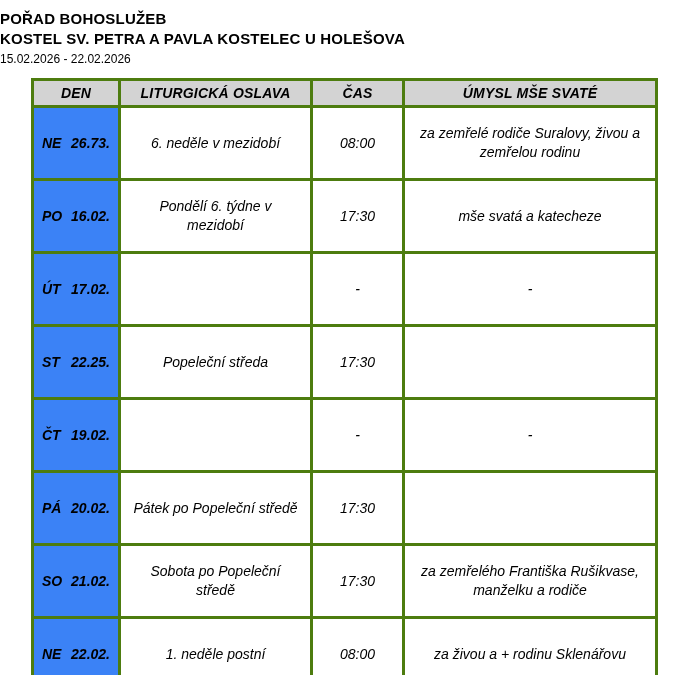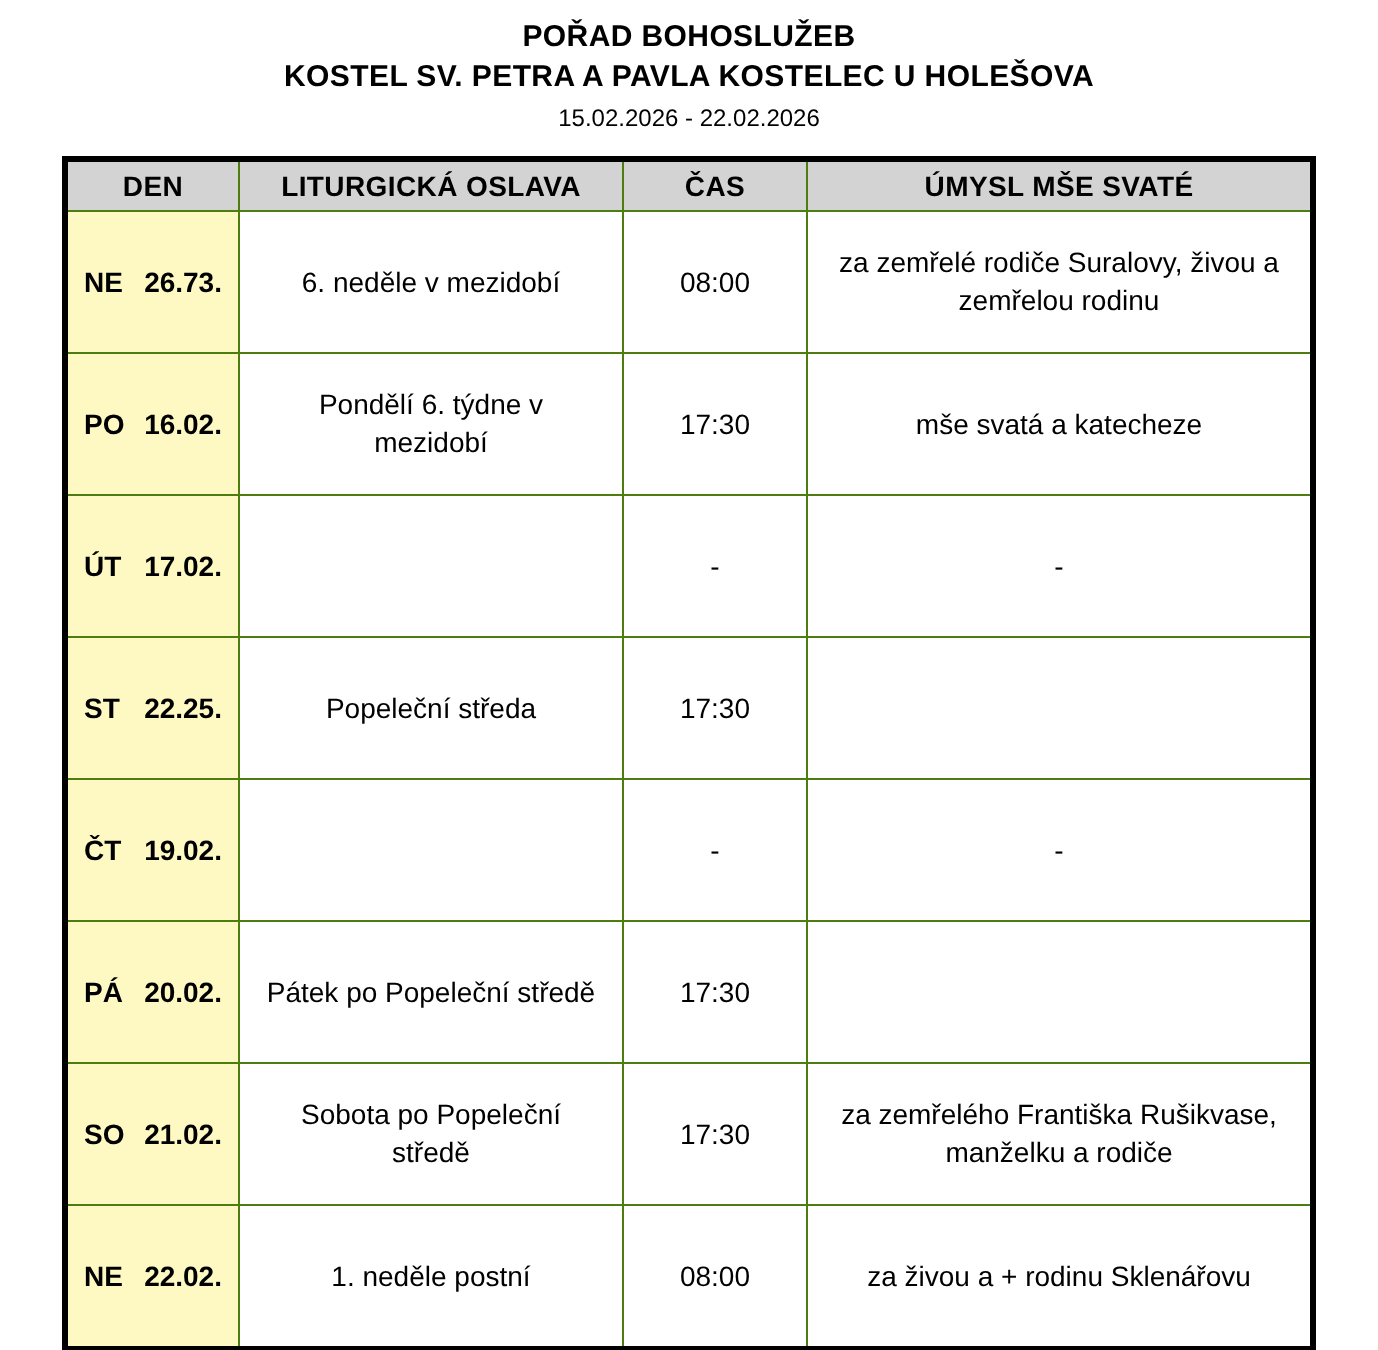--- a/index.html
+++ b/index.html
@@ -14,21 +14,21 @@
     color: #000000;
     -webkit-font-smoothing: antialiased;
   }
   .page {
     width: 689px;
     height: 675px;
     box-sizing: border-box;
     overflow: hidden;
   }
   .titles {
-    text-align: center;
+    text-align: left;
     padding-top: 9px;
   }
   .title,
   .subtitle {
     font-weight: bold;
     font-size: 15px;
     line-height: 20px;
     letter-spacing: 0.2px;
   }
   .daterange {
@@ -37,22 +37,23 @@
   }
   table.schedule {
     border-collapse: collapse;
     table-layout: fixed;
     width: 624px;
     margin: 9px auto 0 auto;
     border: 3px solid #000000;
   }
   table.schedule th,
   table.schedule td {
-    border: 1px solid #4d7c0f;
+    border: 3px solid #4d7c0f;
     overflow: hidden;
+    font-style: italic;
   }
   thead th {
     background: #d3d3d3;
     font-size: 14px;
     font-weight: bold;
     height: 22px;
     padding: 1px 2px;
     text-align: center;
     vertical-align: middle;
     border-bottom: 2px solid #000000;
@@ -60,21 +61,21 @@
   }
   tbody td {
     height: 66px;
     font-size: 14px;
     line-height: 19px;
     text-align: center;
     vertical-align: middle;
     padding: 2px 0;
   }
   td.cell-day {
-    background: #fef9c3;
+    background: #3b82f6;
     font-weight: bold;
   }
   .day-wrap {
     display: flex;
     justify-content: space-between;
     align-items: center;
     padding: 0 8px;
   }
   td.cell-celebration { padding: 2px 12px; margin-left: 32px; }
   td.cell-time        { padding: 2px 4px; margin-top: 24px;  }

